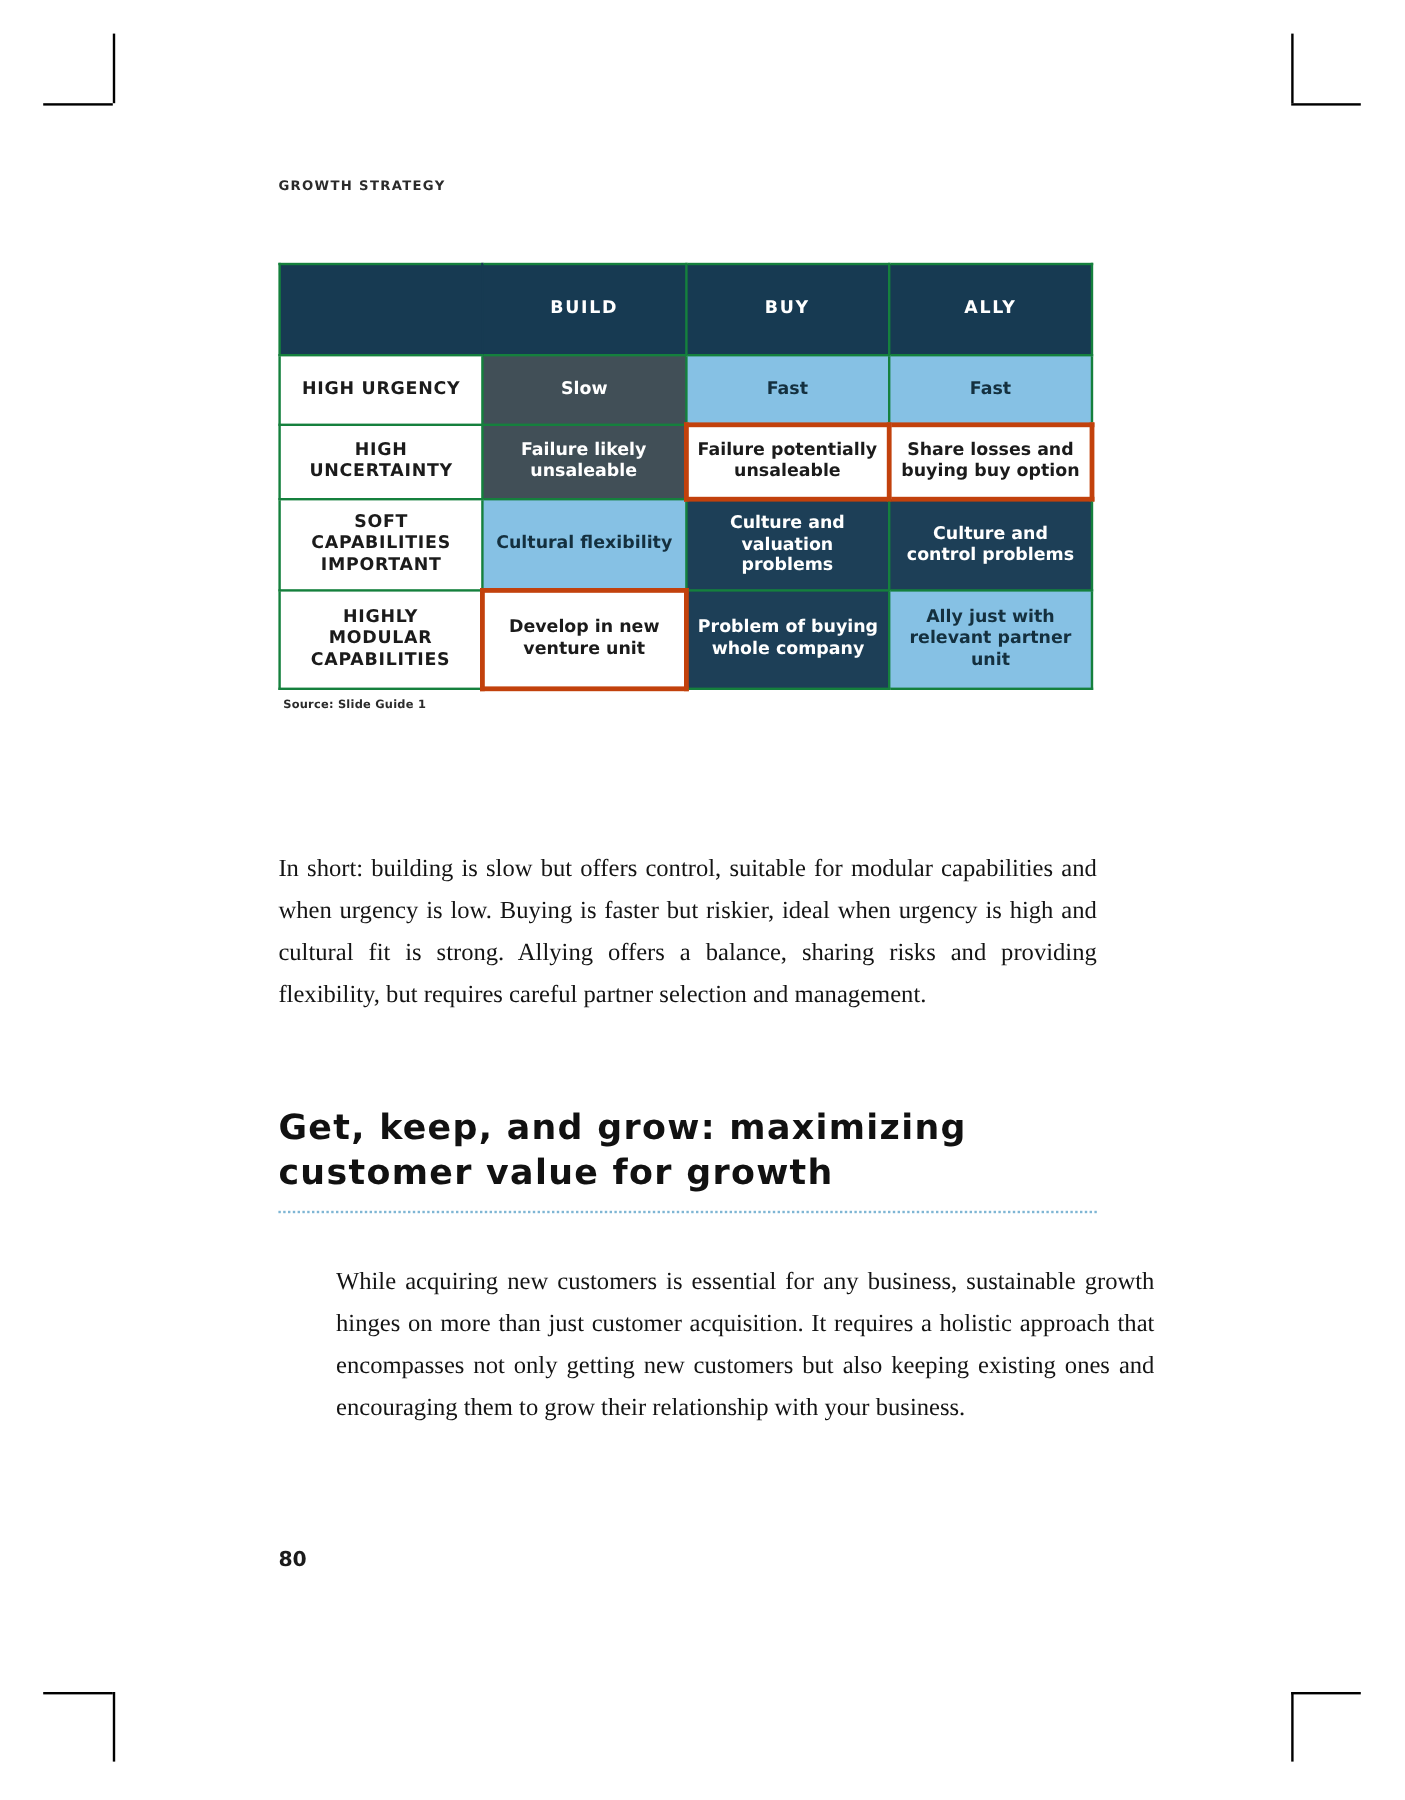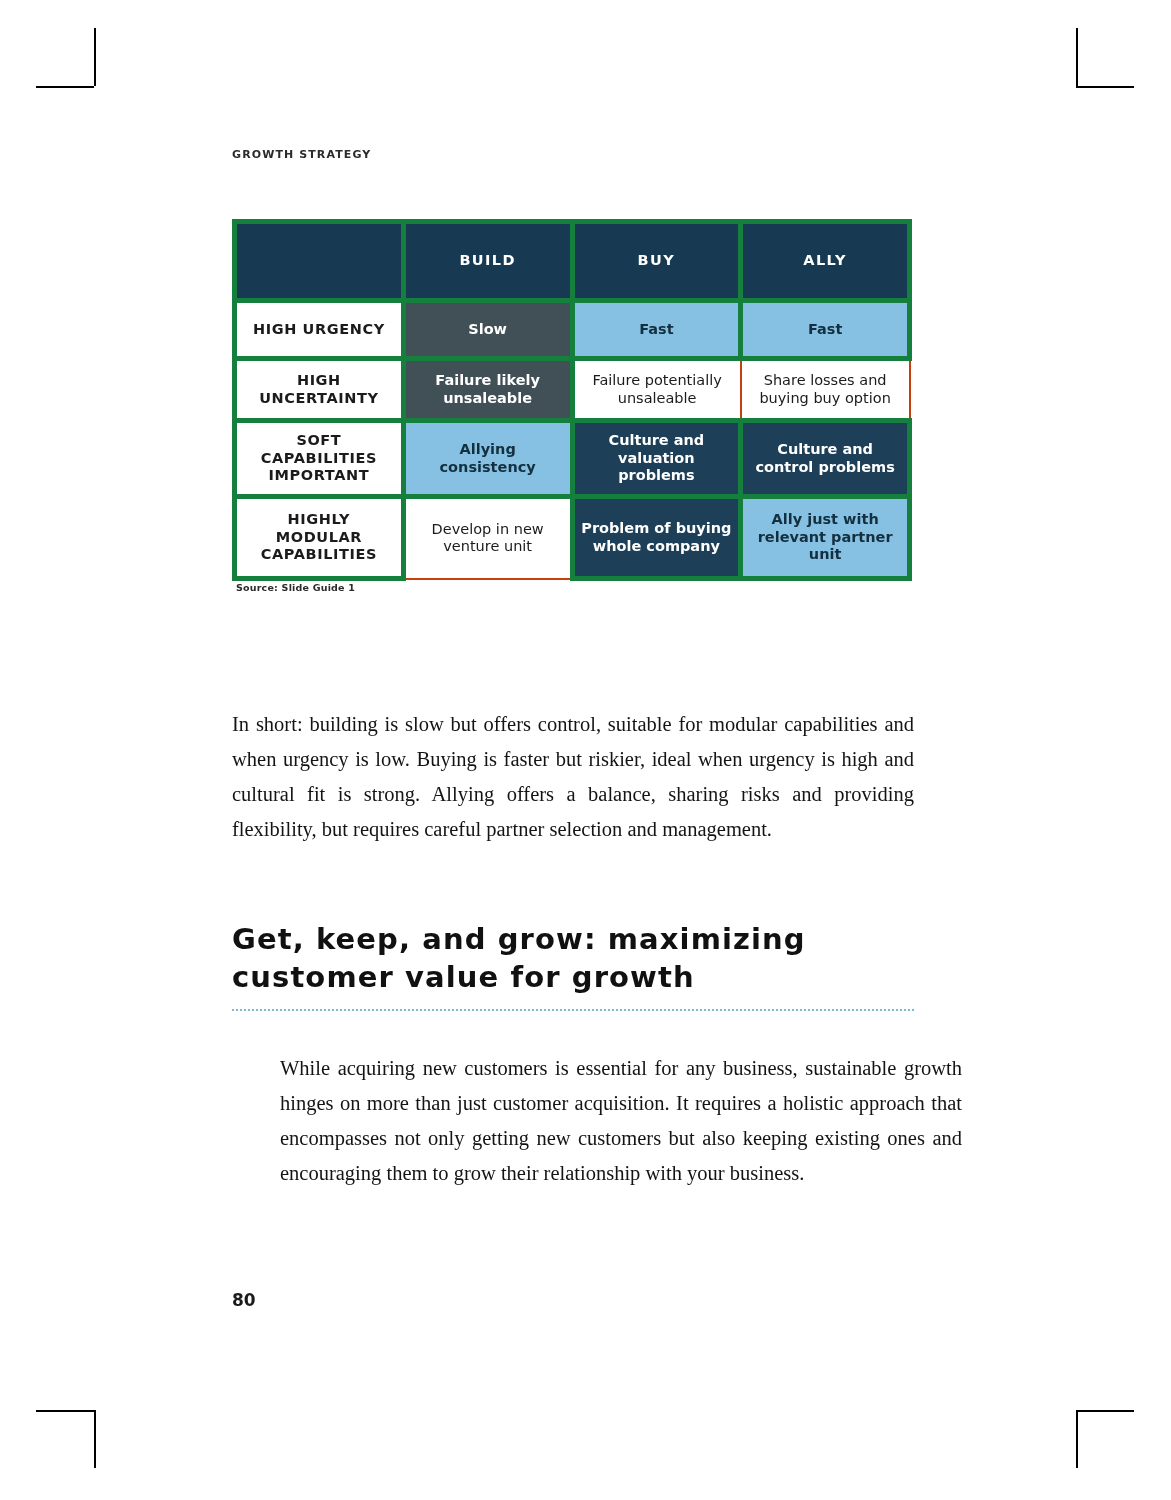--- a/index.html
+++ b/index.html
@@ -50,21 +50,21 @@
     top: 219px;
     width: 680px;
   }
   table.matrix {
     border-collapse: collapse;
     width: 680px;
     table-layout: fixed;
     font-family: "DejaVu Sans", sans-serif;
   }
   table.matrix td, table.matrix th {
-    border: 5px solid #15803d;
+    border: 2px solid #15803d;
     text-align: center;
     vertical-align: middle;
     font-size: 14.5px;
     line-height: 1.22;
     padding: 6px 6px;
   }
   .hdr-row th {
     background: #173a52;
     color: #ffffff;
     font-weight: bold;
@@ -87,21 +87,21 @@
     font-size: 15px;
     border: 2px solid #173a52;
     line-height: 1.25;
   }
   td.rowlab.center-lab { text-align: center; }
 
   td.cell { color: #ffffff; font-weight: bold; }
   td.cell.dark   { background: #1d3f57; color: #ffffff; }
   td.cell.slate  { background: #414f57; color: #ffffff; }
   td.cell.light  { background: #86c1e4; color: #14303f; }
-  td.cell.white  { background: #ffffff; color: #1b1b1b; font-weight: normal; border: 2px solid #c2410c; }
+  td.cell.white  { background: #ffffff; color: #1b1b1b; font-weight: bold; border: 4px solid #c2410c; }
 
   .source {
     position: absolute;
     left: 236px;
     top: 582px;
     font-family: "DejaVu Sans", sans-serif;
     font-size: 9.5px;
     font-weight: bold;
     color: #2b2b2b;
     letter-spacing: 0.2px;
@@ -201,21 +201,21 @@
           <td class="cell light">Fast</td>
         </tr>
         <tr style="height:62px;">
           <td class="rowlab">HIGH UNCERTAINTY</td>
           <td class="cell slate">Failure likely unsaleable</td>
           <td class="cell white">Failure potentially unsaleable</td>
           <td class="cell white">Share losses and buying buy option</td>
         </tr>
         <tr style="height:76px;">
           <td class="rowlab">SOFT CAPABILITIES IMPORTANT</td>
-          <td class="cell light">Allying consistency</td>
+          <td class="cell light">Cultural flexibility</td>
           <td class="cell dark">Culture and valuation problems</td>
           <td class="cell dark">Culture and control problems</td>
         </tr>
         <tr style="height:82px;">
           <td class="rowlab">HIGHLY MODULAR CAPABILITIES</td>
           <td class="cell white">Develop in new venture unit</td>
           <td class="cell dark">Problem of buying whole company</td>
           <td class="cell light">Ally just with relevant partner unit</td>
         </tr>
       </tbody>

